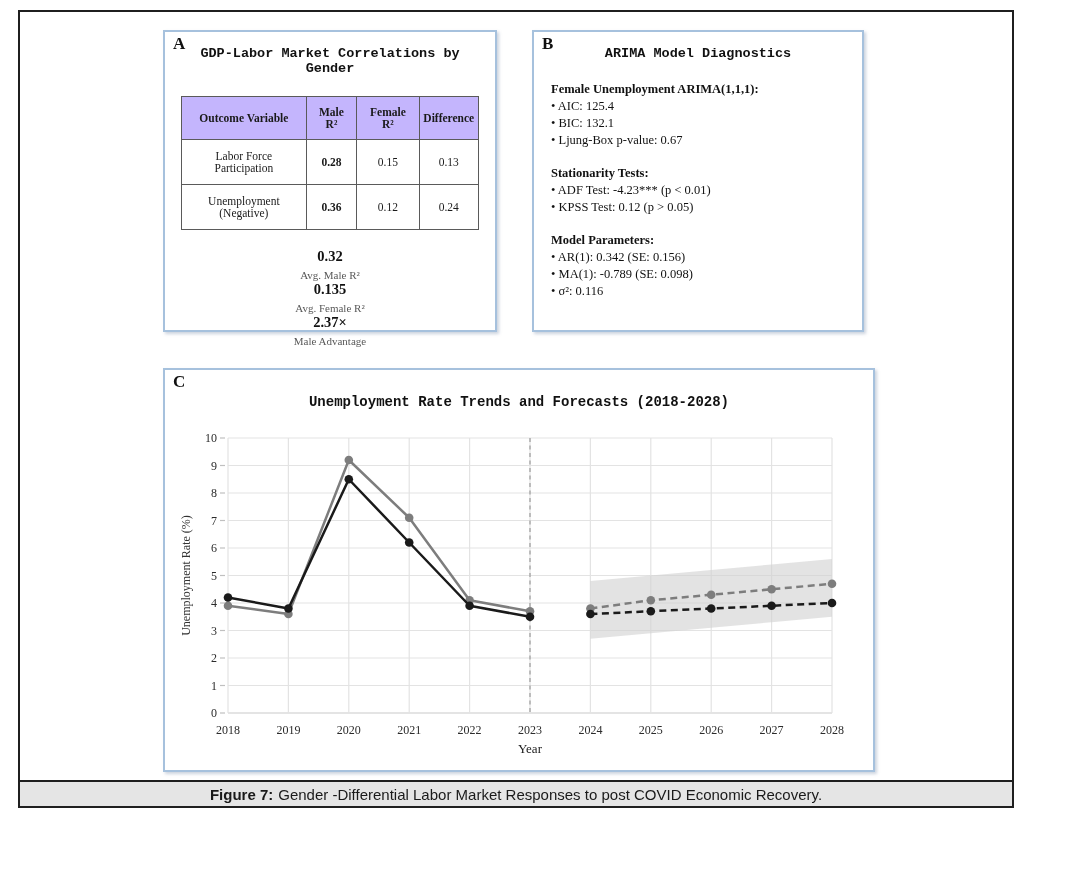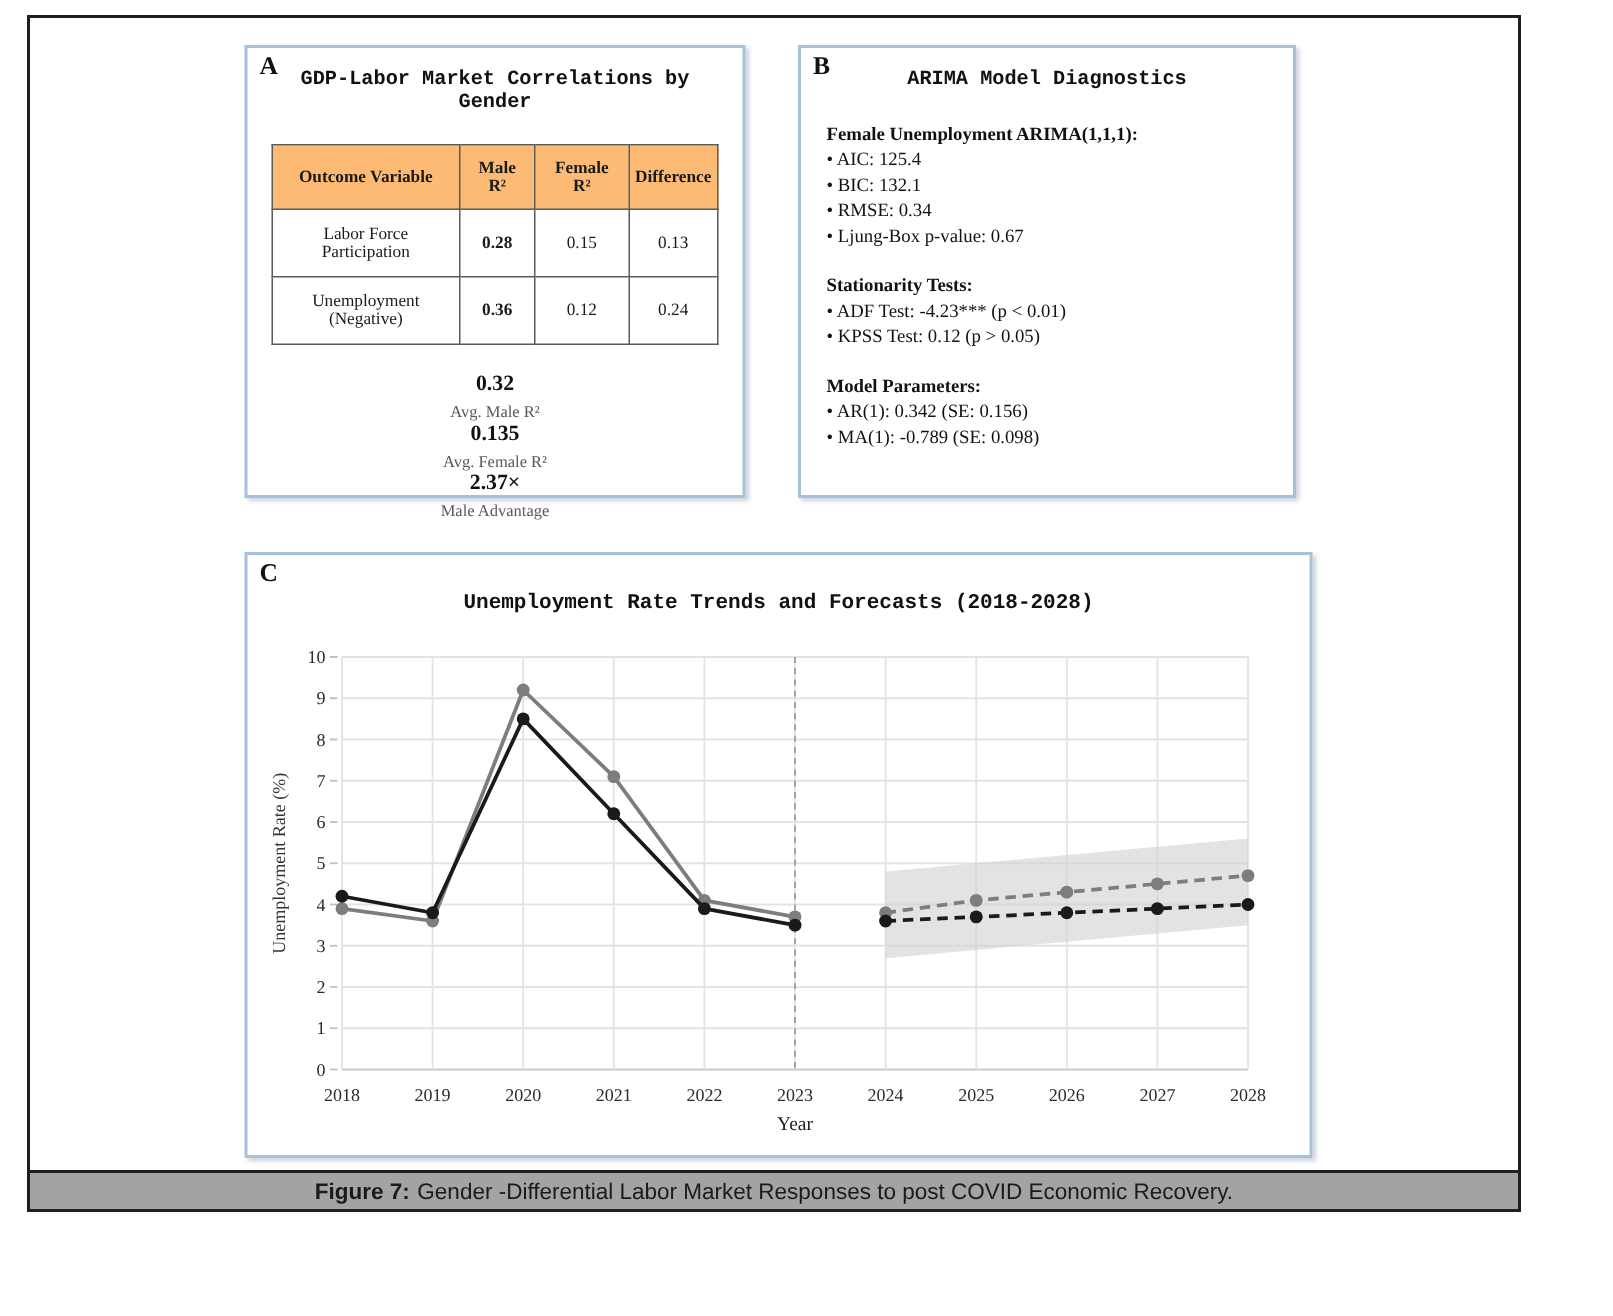--- a/index.html
+++ b/index.html
@@ -28,38 +28,38 @@
   
   table.corr{
     border-collapse:collapse;width:calc(100% - 32px);margin:20px 16px 0;
     table-layout:fixed;
   }
   table.corr th, table.corr td{
     border:1px solid #5a5a5a;text-align:center;vertical-align:middle;
     font-size:11.5px;padding:5px 3px;color:#1a1a1a;
   }
   table.corr th{
-    background:#fdba74;font-weight:bold;white-space:pre-line;height:32px;
+    background:#c4b5fd;font-weight:bold;white-space:pre-line;height:32px;
   }
   table.corr td{height:34px;}
   td.bold{font-weight:bold;}
   .summary{display:flex;margin:18px 10px 0;flex-direction:column;}
   .sum-item{flex:1;text-align:center;}
   .sum-val{font-weight:bold;font-size:14.5px;color:#111;}
   .sum-label{font-size:11px;color:#595959;margin-top:4px;font-family:Liberation Serif, serif;}
   
   .diag{margin:20px 12px 0 17px;font-size:12.5px;line-height:17px;color:#111;}
   .diag-head{font-weight:bold;margin:16px 0 0;}
   .diag-head.first{margin-top:0;}
   .diag-line{margin:0;}
   
   #chart-svg{position:absolute;left:0;top:55px;}
   
   .caption-bar{
-    position:absolute;left:0;right:0;bottom:0;height:24px;background:#a3a3a3;
+    position:absolute;left:0;right:0;bottom:0;height:24px;background:#e5e5e5;
     border-top:2px solid #1f1f1f;display:flex;align-items:center;justify-content:center;
     font-family:"Liberation Sans", sans-serif;font-size:15px;color:#1a1a1a;
   }
   .cap-bold{font-weight:bold;margin-right:5px;}
 </style>
 </head>
 <body>
 
 <div class="frame">
 
@@ -114,28 +114,28 @@
     </div>
   </section>
 
   <section class="panel panel-b">
     <div class="panel-letter">B</div>
     <div class="panel-title">ARIMA Model Diagnostics</div>
     <div class="diag">
       <p class="diag-head first">Female Unemployment ARIMA(1,1,1):</p>
       <div class="diag-line"><span>•</span> <span>AIC: 125.4</span></div>
       <div class="diag-line"><span>•</span> <span>BIC: 132.1</span></div>
-      <div class="diag-line"><span>•</span> <span>RMSE: 0.34</span></div>
       <div class="diag-line"><span>•</span> <span>Ljung-Box p-value: 0.67</span></div>
       <p class="diag-head">Stationarity Tests:</p>
       <div class="diag-line"><span>•</span> <span>ADF Test: -4.23*** (p &lt; 0.01)</span></div>
       <div class="diag-line"><span>•</span> <span>KPSS Test: 0.12 (p &gt; 0.05)</span></div>
       <p class="diag-head">Model Parameters:</p>
       <div class="diag-line"><span>•</span> <span>AR(1): 0.342 (SE: 0.156)</span></div>
       <div class="diag-line"><span>•</span> <span>MA(1): -0.789 (SE: 0.098)</span></div>
+      <div class="diag-line"><span>•</span> <span>σ²: 0.116</span></div>
     </div>
   </section>
 
   <section class="panel panel-c">
     <div class="panel-letter">C</div>
     <div class="panel-title">Unemployment Rate Trends and Forecasts (2018-2028)</div>
     <svg id="chart-svg" width="708" height="345" viewBox="0 0 708 345">
         <line x1="63" y1="288" x2="667" y2="288" stroke="#c9c9c9" stroke-width="1.2"></line>
         <line x1="55" y1="288" x2="60" y2="288" stroke="#c0c0c0" stroke-width="1.2"></line>
         <text x="52" y="292" text-anchor="end" font-size="12" font-family="Liberation Serif, serif" fill="#2b2b2b">0</text>

